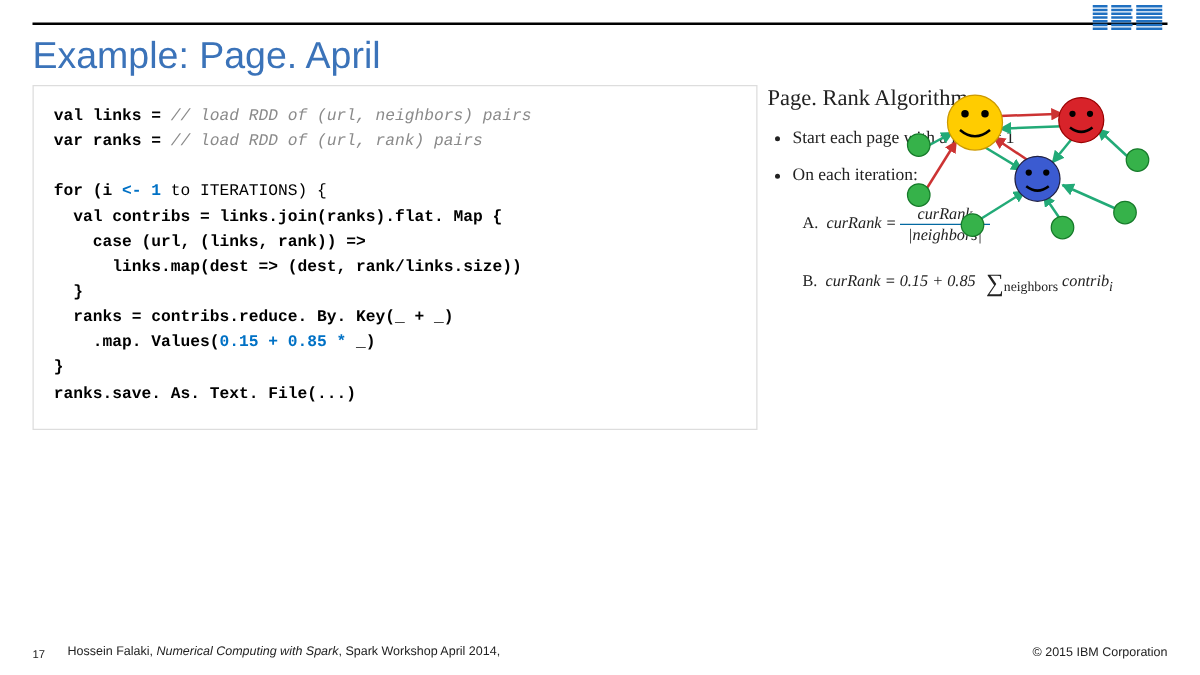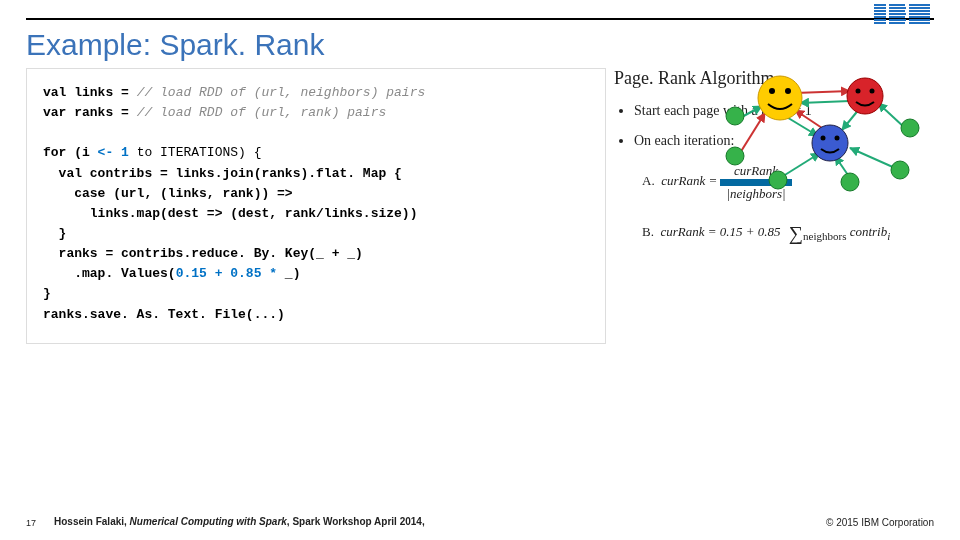--- a/index.html
+++ b/index.html
@@ -22,31 +22,31 @@
   .code-box .cm { color: #8a8a8a; font-style: italic; }
   .code-box .lit { color: #0071c5; font-weight: bold; }
   .code-box .hl { color: #000; font-weight: bold; }
 
   .algo-col { width: 300px; font-family: Georgia, 'Times New Roman', serif; color: #222; }
   .algo-title { font-size: 18px; margin-bottom: 14px; }
   .algo-bullets { list-style: disc; padding-left: 20px; font-size: 14px; }
   .algo-bullets li { margin-bottom: 14px; }
   .algo-step { margin: 10px 0 16px 28px; font-size: 13px; }
   .frac { display: inline-block; vertical-align: middle; text-align: center; font-style: italic; }
-  .frac .num { display: block; border-bottom: 7px solid #0369a1; padding: 0 6px; }
+  .frac .num { display: block; border-bottom: 1px solid #0369a1; padding: 0 6px; }
   .frac .den { display: block; padding: 0 6px; }
   .eq { font-style: italic; }
   .sigma { font-size: 20px; position: relative; top: 4px; }
   .sub { font-size: 11px; vertical-align: sub; }
 
   .graphic { position: absolute; top: 58px; right: 30px; width: 230px; height: 140px; }
 
   .footer { position: absolute; bottom: 12px; left: 26px; right: 26px; display: flex; justify-content: space-between; align-items: flex-end; font-size: 10px; color: #222; }
   .page-num { font-size: 9px; margin-right: 10px; }
-  .cite { line-height: 1.3; font-weight: bold; }
+  .cite { line-height: 1.3; }
   .cite .it { font-style: italic; }
   .copy { font-size: 10px; }
 </style>
 </head>
 <body>
 
 <div class="slide">
 
   <div class="logo" aria-label="IBM">
     <svg width="56" height="20" viewBox="0 0 56 20">
@@ -72,21 +72,21 @@
           <rect x="35" y="12" width="21" height="2"></rect>
           <rect x="35" y="15" width="21" height="2"></rect>
           <rect x="35" y="18" width="21" height="2"></rect>
       </g>
     </svg>
   </div>
 
   <div class="top-rule"></div>
 
   <div class="header-row">
-    <h1 class="title">Example: Spark. Rank</h1>
+    <h1 class="title">Example: Page. April</h1>
   </div>
 
   <div class="graphic">
     <svg viewBox="0 0 230 140" width="230" height="140">
       <defs>
         <marker id="ah" viewBox="0 0 10 10" refX="9" refY="5" markerWidth="5" markerHeight="5" orient="auto">
             <path d="M0 0 L10 5 L0 10 z" fill="#2a7"></path>
           </marker>
         <marker id="ar" viewBox="0 0 10 10" refX="9" refY="5" markerWidth="5" markerHeight="5" orient="auto">
             <path d="M0 0 L10 5 L0 10 z" fill="#c33"></path>

